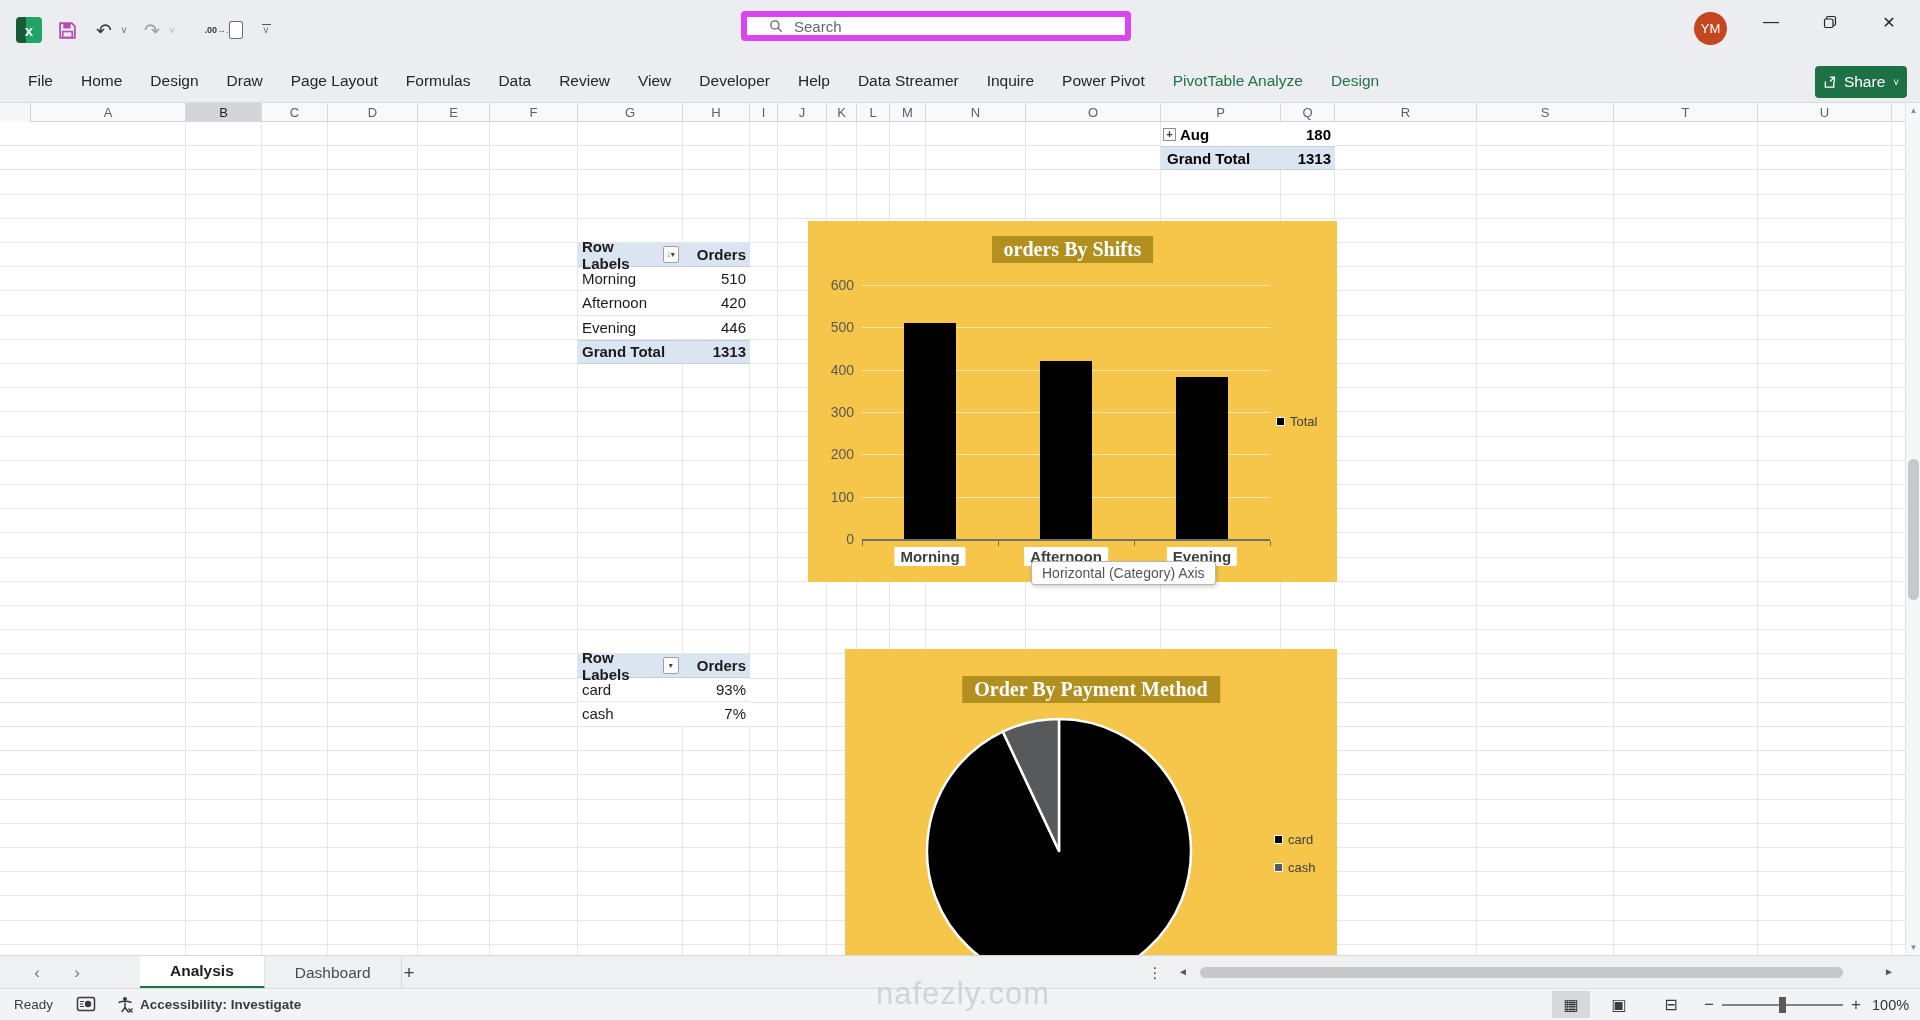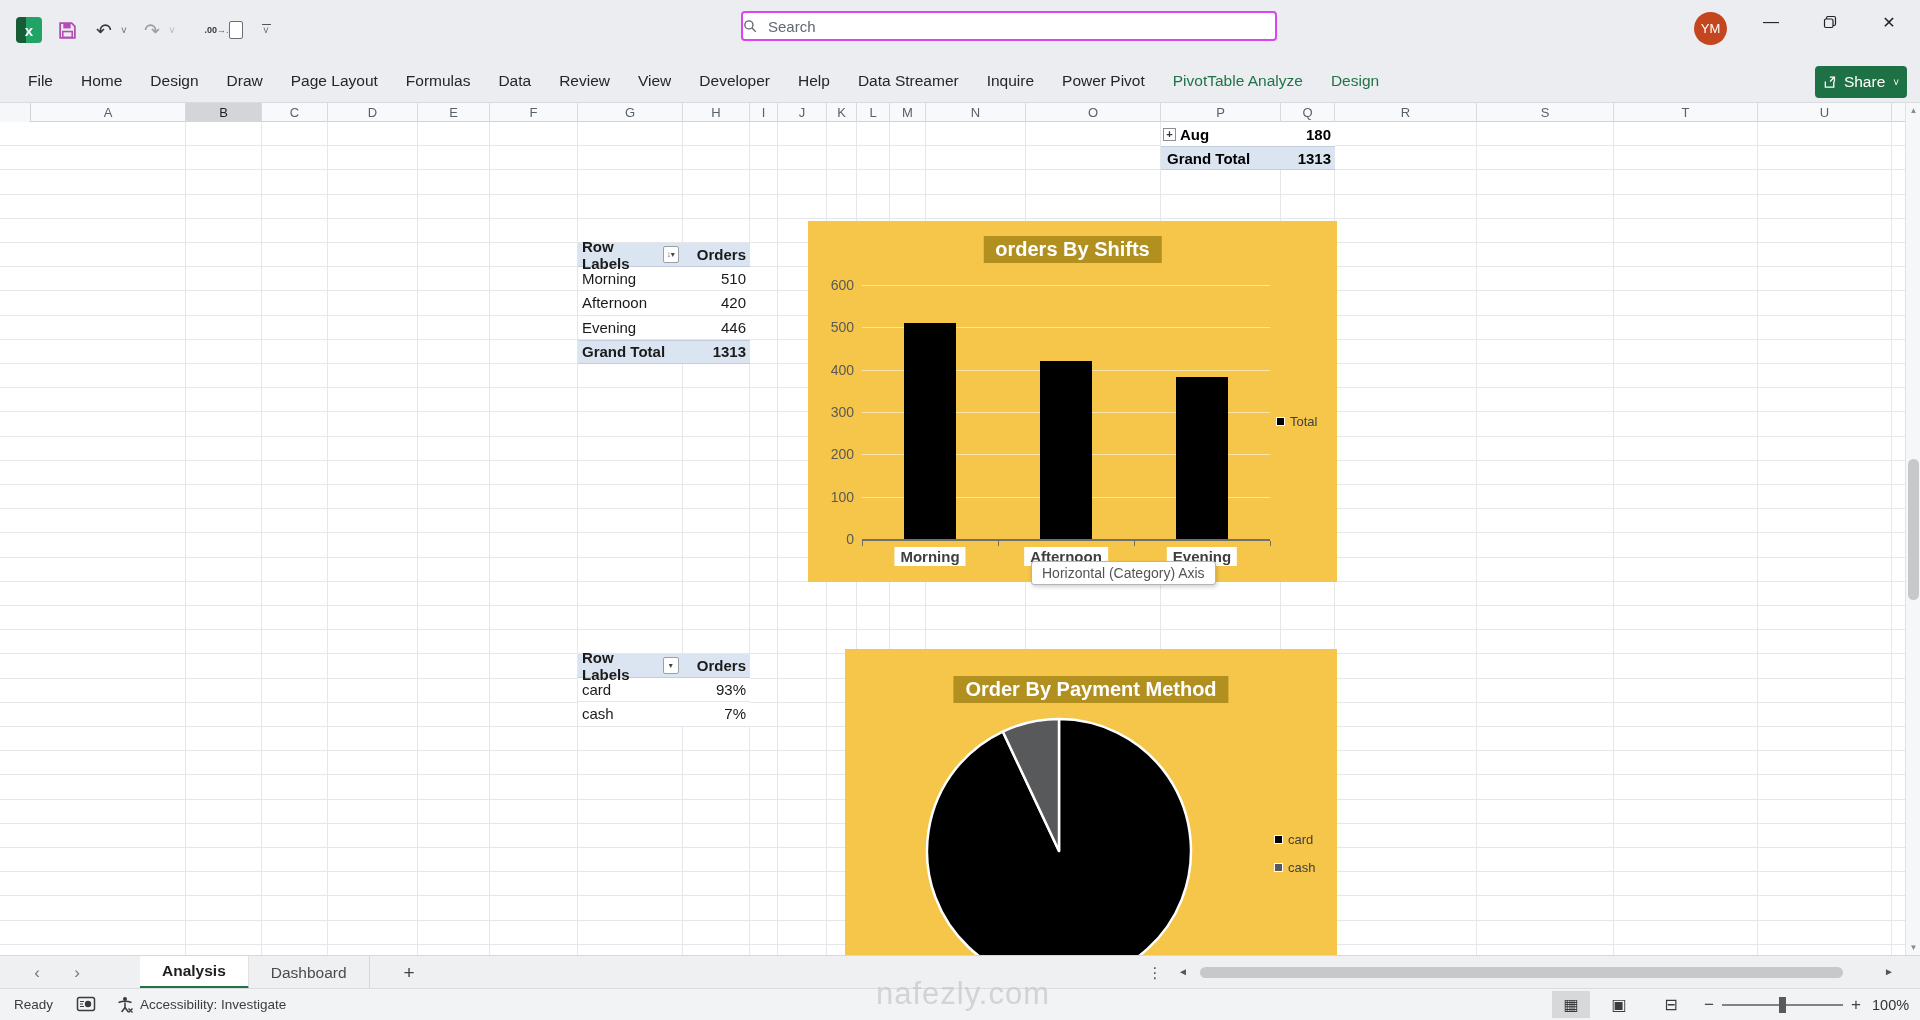--- a/index.html
+++ b/index.html
@@ -8,22 +8,22 @@
   #app { position:relative; width:1920px; height:1020px; background:#fff; overflow:hidden; }
 
   
   #titlebar { position:absolute; left:0; top:0; width:1920px; height:60px; background:#ebedf1; }
   .qat { position:absolute; top:0; height:60px; display:flex; align-items:center; justify-content:center; }
   #excel-logo { left:14px; width:30px; }
   .logo-box { width:26px; height:26px; border-radius:4px; background:linear-gradient(90deg,#185c37 0 38%,#21a366 38% 100%);
     color:#fff; font-weight:bold; font-size:15px; display:flex; align-items:center; justify-content:center; }
   #title-text { position:absolute; left:292px; top:0; height:60px; display:flex; align-items:center;
     font-size:15.5px; color:#333; }
-  #search-box { position:absolute; left:741px; top:11px; width:536px; height:30px; background:#fff;
-    border:2px solid #d946ef; border-radius:4px; display:flex; align-items:center; }
+  #search-box { position:absolute; left:741px; top:11px; width:390px; height:30px; background:#fff;
+    border:6px solid #d946ef; border-radius:4px; display:flex; align-items:center; padding-left:22px; }
   #search-box .ph { color:#616670; font-size:15px; margin-left:10px; }
   #avatar { position:absolute; left:1694px; top:12px; width:33px; height:33px; border-radius:50%;
     background:#c4461f; color:#fff; font-size:13px; display:flex; align-items:center; justify-content:center; }
   .winbtn { position:absolute; top:0; width:46px; height:44px; display:flex; align-items:center; justify-content:center;
     color:#222; font-size:16px; }
   .chev { font-size:10px; color:#666; margin-left:2px; }
 
   
   #ribbonrow { position:absolute; left:0; top:60px; width:1920px; height:43px; background:#ebedf1;
     border-bottom:1px solid #d9dbdf; }
@@ -62,21 +62,21 @@
   .pcell { display:flex; align-items:center; padding:0 4px; border-bottom:1px solid #e3e6ea; }
   .phead { background:#dbe5f1; font-weight:bold; border-bottom:1px solid #c3cedd; }
   .ptotal { background:#dbe5f1; font-weight:bold; border-top:1px solid #c3cedd; border-bottom:1px solid #c3cedd; }
   .num { justify-content:flex-end; }
   .filterbtn { width:18px; height:17px; background:#fff; border:1px solid #9aa0a6; border-radius:2px;
     font-size:8px; color:#444; display:inline-flex; align-items:center; justify-content:center; margin-left:6px; }
 
   
   .chartbox { position:absolute; overflow:hidden; }
   .charttitle { position:absolute; left:50%; transform:translateX(-50%); padding:2px 12px; font-size:20px;
-    font-weight:bold; color:#fff; white-space:nowrap; }
+    font-weight:bold; color:#fff; white-space:nowrap;font-family:Liberation Serif, serif; }
   .gridline { position:absolute; height:1px; background:rgba(255,255,255,0.55); }
   .ytick { position:absolute; width:42px; text-align:right; font-size:14px; color:#595959; }
   .bar { position:absolute; }
   .catlabel { position:absolute; transform:translateX(-50%); background:#fff; padding:1px 6px; font-size:15px;
     font-weight:bold; color:#3f3f3f; white-space:nowrap; }
   .axisline { position:absolute; height:2px; background:#6f6f6f; }
   .axistick { position:absolute; width:1px; height:5px; background:#6f6f6f; }
   .legend { position:absolute; display:flex; align-items:center; gap:5px; font-size:13px; color:#404040; }
   .swatch { width:9px; height:9px; display:inline-block; border:1px solid #fff; }
 
@@ -86,38 +86,38 @@
   
   #vscroll { position:absolute; left:1905px; top:103px; width:15px; height:852px; background:#f6f7f8; border-left:1px solid #e0e2e5; }
   #vscroll .arr { position:absolute; left:0; width:15px; text-align:center; font-size:8px; color:#8a8a8a; }
   #vthumb { position:absolute; left:2px; top:356px; width:11px; height:141px; background:#c6c8ca; border-radius:6px; }
 
   
   #tabbar { position:absolute; left:0; top:955px; width:1920px; height:33px; background:#eef0f1; border-top:1px solid #d5d7d9; }
   .navarr { position:absolute; top:0; height:33px; width:30px; display:flex; align-items:center; justify-content:center;
     color:#777; font-size:17px; }
   #sheettabs { position:absolute; left:140px; top:0; height:33px; display:flex; }
-  .stab { height:33px; display:flex; align-items:center; padding:0 22px; font-size:15.5px; color:#4b4b4b;
+  .stab { height:33px; display:flex; align-items:center; padding:0 30px; font-size:15.5px; color:#4b4b4b;
     border-right:1px solid #d8d8d8; }
   .stab.active { background:#fff; color:#1d1d1d; font-weight:bold; border-bottom:3px solid #1e7446; border-right:1px solid #e0e0e0; }
   #addsheet { position:absolute; left:395px; top:0; height:33px; width:28px; display:flex; align-items:center;
     justify-content:center; font-size:19px; color:#444; }
   #tabdots { position:absolute; left:1146px; top:0; height:33px; width:18px; display:flex; align-items:center;
     justify-content:center; color:#555; font-size:15px; letter-spacing:0; }
   #hscroll-left { position:absolute; left:1178px; top:10px; color:#555; font-size:10px; }
   #hscroll-track { position:absolute; left:1200px; top:11px; width:676px; height:12px; }
   #hthumb { position:absolute; left:0; top:0; width:643px; height:11px; background:#c6c8ca; border-radius:6px; }
   #hscroll-right { position:absolute; left:1884px; top:10px; color:#555; font-size:10px; }
 
   
   #statusbar { position:absolute; left:0; top:988px; width:1920px; height:32px; background:#f2f3f5;
     border-top:1px solid #dadcde; font-size:13.5px; color:#3d3d3d; }
   #status-ready { position:absolute; left:14px; top:0; height:31px; display:flex; align-items:center; }
   #macro-icon { position:absolute; left:76px; top:6px; }
-  #acc-group { position:absolute; left:116px; top:0; height:31px; display:flex; align-items:center; gap:6px; font-weight:normal; }
+  #acc-group { position:absolute; left:116px; top:0; height:31px; display:flex; align-items:center; gap:6px; font-weight:bold; }
   .viewbtn { position:absolute; top:2px; width:38px; height:27px; display:flex; align-items:center; justify-content:center;
     font-size:16px; color:#3b3b3b; }
   .viewbtn.active { background:#d7d8da; }
   #zoom-minus { position:absolute; left:1698px; top:2px; width:22px; height:27px; text-align:center; line-height:27px; font-size:17px; color:#444; }
   #zoom-track { position:absolute; left:1722px; top:15px; width:121px; height:1.5px; background:#828282; }
   #zoom-thumb { position:absolute; left:1779px; top:8px; width:7px; height:16px; background:#5a5a5a; }
   #zoom-plus { position:absolute; left:1845px; top:2px; width:22px; height:27px; text-align:center; line-height:27px; font-size:17px; color:#444; }
   #zoom-pct { position:absolute; left:1872px; top:0; height:31px; display:flex; align-items:center; font-size:14.5px; color:#333; }
 
   

